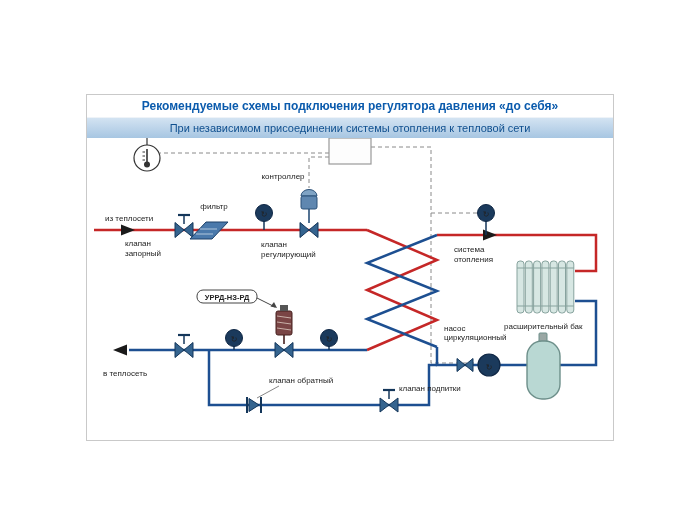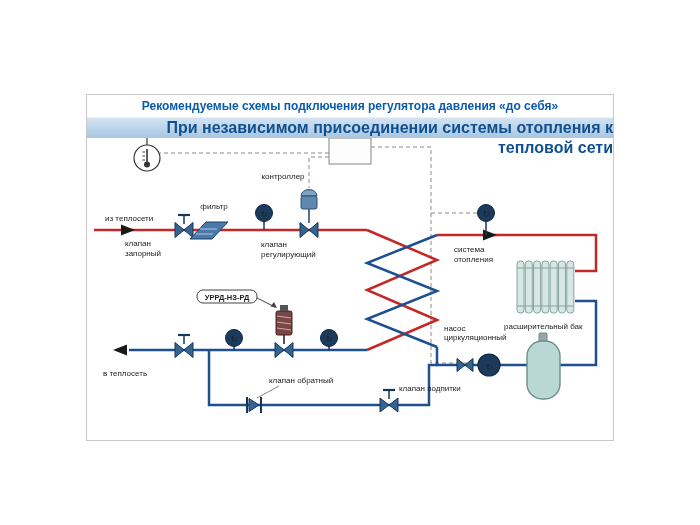--- a/index.html
+++ b/index.html
@@ -1,22 +1,22 @@
 <!DOCTYPE html>
 <html><head>
 <meta charset="utf-8">
 <style>
   html,body{margin:0;padding:0;background:#ffffff;}
   body{width:700px;height:525px;overflow:hidden;font-family:"Liberation Sans",sans-serif;}
   .page{position:relative;width:700px;height:525px;background:#ffffff;}
   .panel{position:absolute;left:86px;top:94px;width:526px;height:345px;border:1px solid #c9c9c9;background:#ffffff;}
   .title1{position:absolute;top:0;left:0;right:0;height:22px;line-height:23px;text-align:center;
           font-weight:bold;font-size:12px;color:#0b5bad;white-space:nowrap;}
-  .title2{position:absolute;top:22px;left:0;right:0;height:20px;line-height:20px;text-align:right;
-          font-weight:bold;font-size:16px;color:#10508f;background:linear-gradient(#d3e3f2,#a7c6e2);
+  .title2{position:absolute;top:22px;left:0;right:0;height:20px;line-height:20px;text-align:center;
+          font-weight:normal;font-size:11px;color:#10508f;background:linear-gradient(#d3e3f2,#a7c6e2);
           border-top:1px solid #eef3f8;}
   .scheme{position:absolute;top:0;left:0;}
   svg text{font-family:"Liberation Sans",sans-serif;font-size:8px;fill:#222;}
   svg .lbl{font-size:8px;fill:#222;}
   svg .reg-lbl{font-size:7.5px;font-weight:bold;fill:#222;}
 </style>
 </head>
 <body>
 
 <div class="page">

